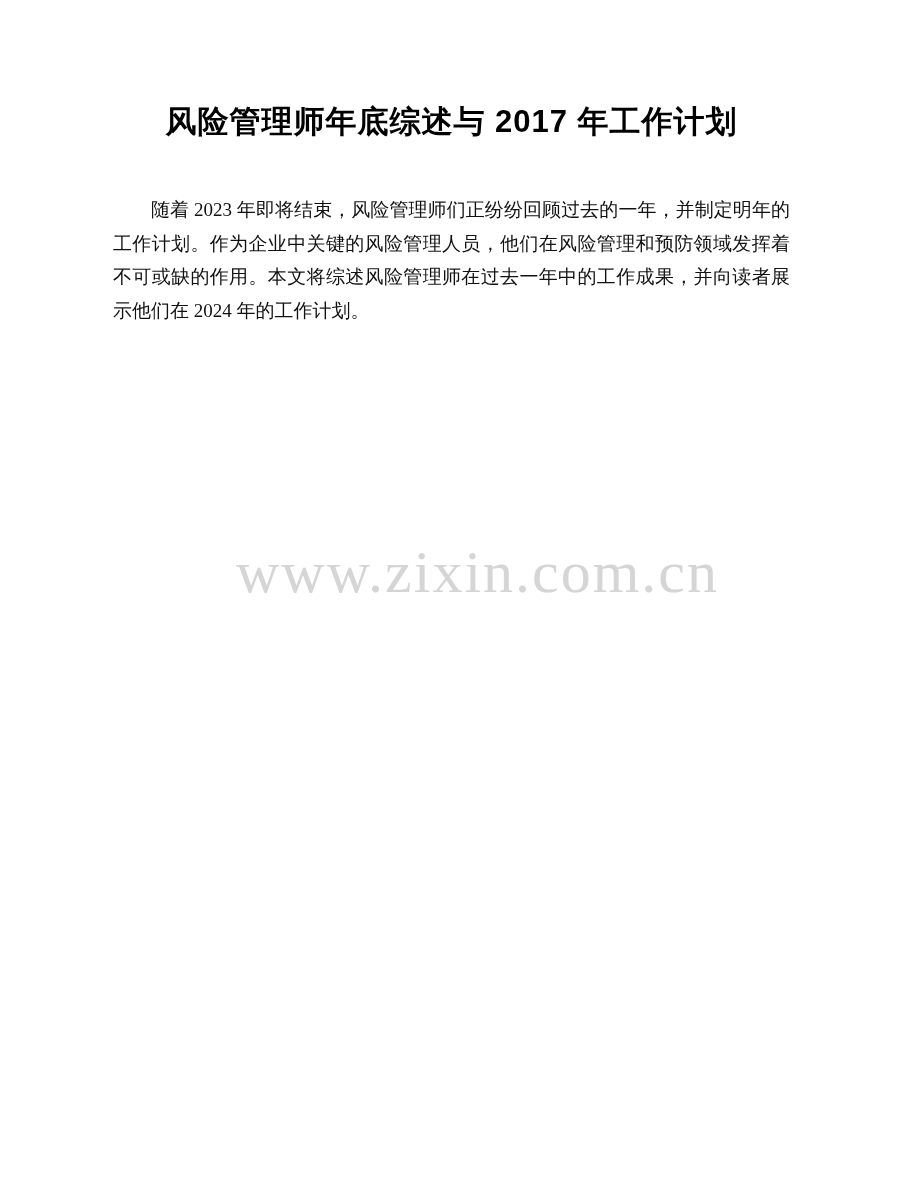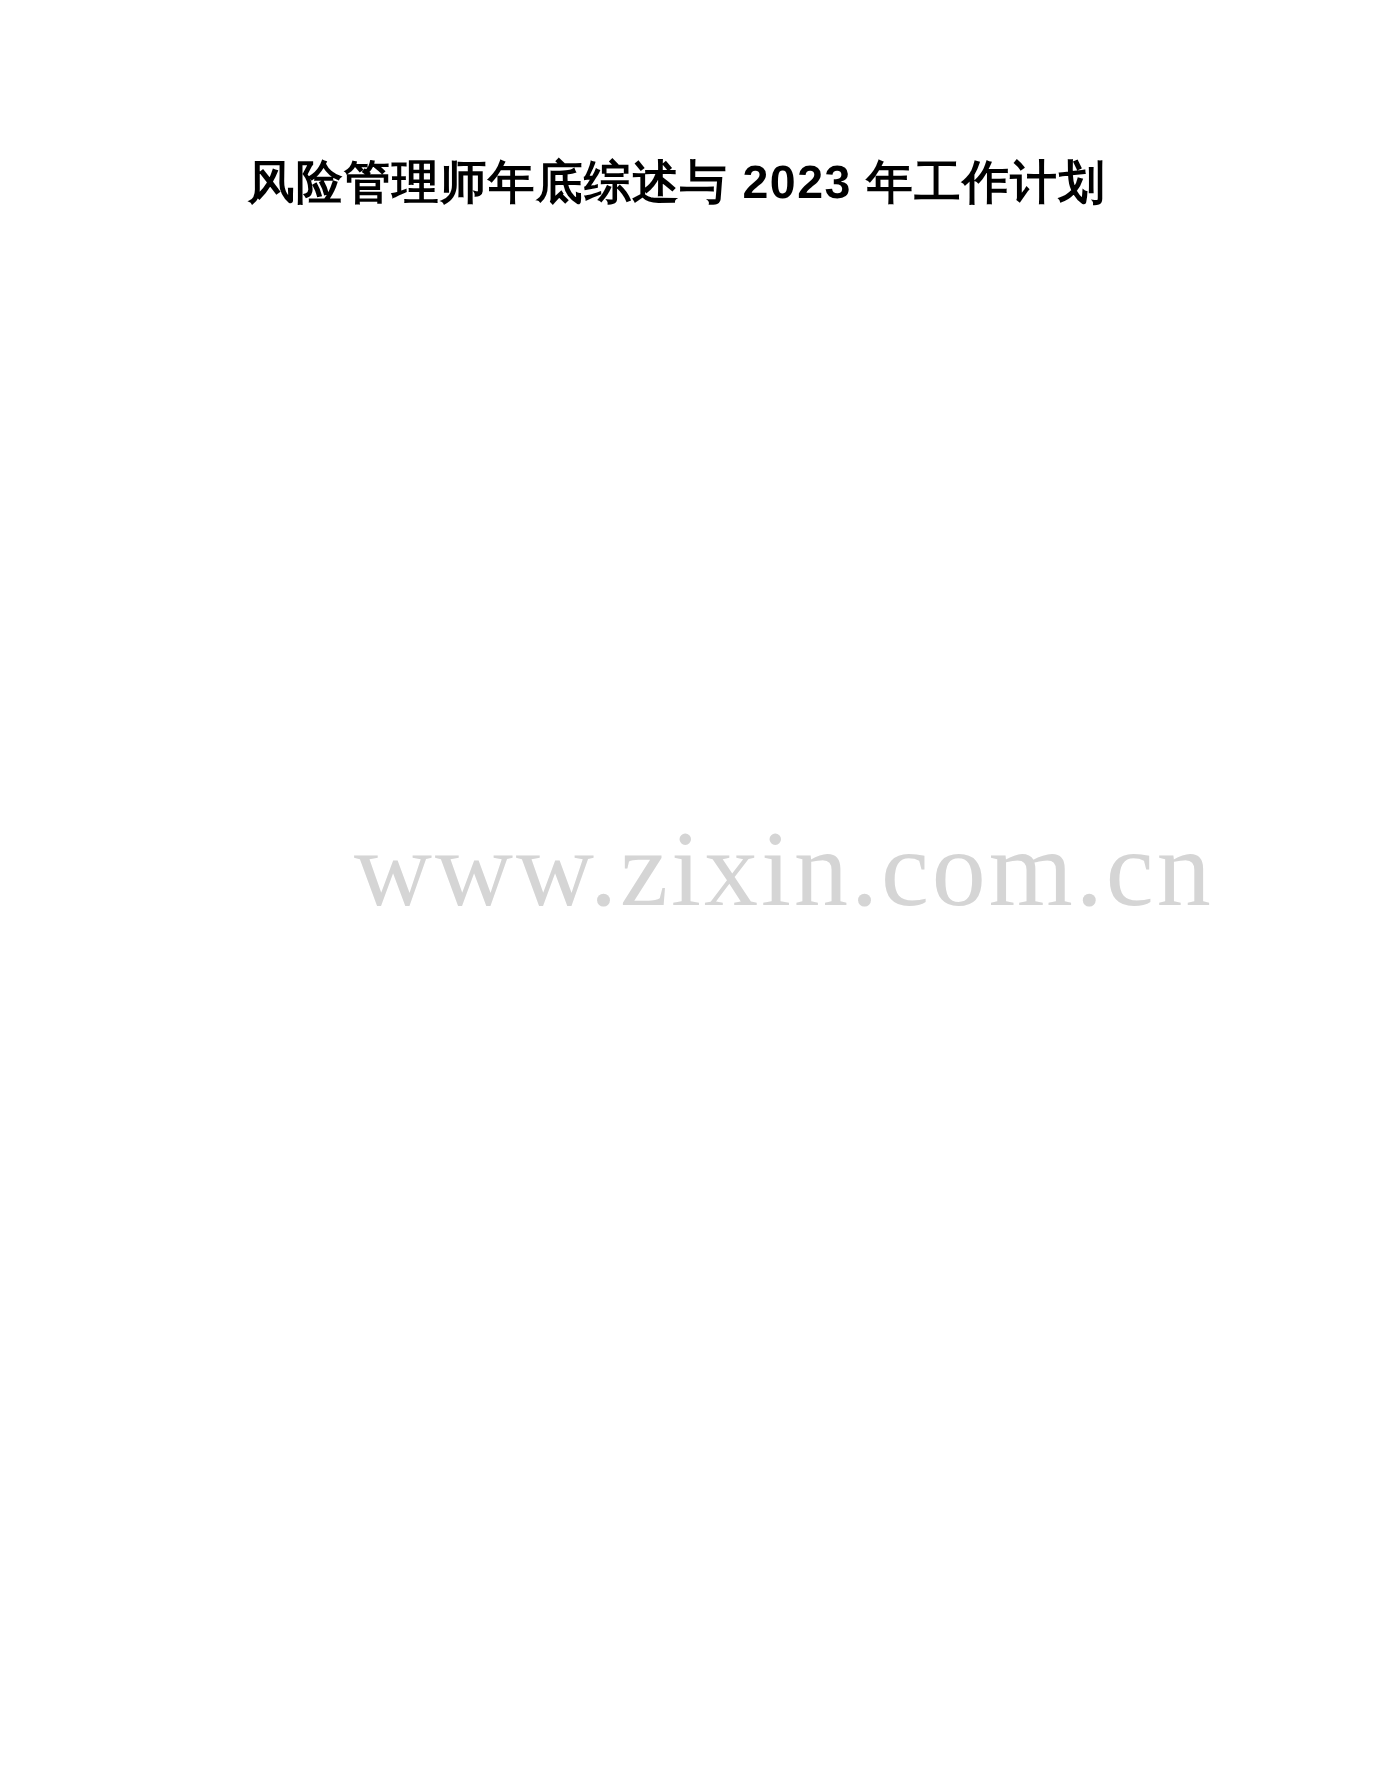--- a/index.html
+++ b/index.html
@@ -14,21 +14,21 @@
     background: #ffffff;
     overflow: hidden;
     font-family: "Liberation Serif", serif;
   }
   .watermark {
     position: absolute;
     left: 236px;
     top: 538px;
     z-index: 0;
     font-family: "Liberation Serif", serif;
-    font-size: 72px;
+    font-size: 60px;
     letter-spacing: 2px;
     color: #d5d5d5;
     white-space: nowrap;
     user-select: none;
   }
   .content {
     position: absolute;
     left: 113px;
     top: 0;
     width: 677px;
@@ -58,22 +58,23 @@
 </style>
 </head>
 <body>
 
 <div class="page">
 
   <div class="watermark">www.zixin.com.cn</div>
 
   <div class="content">
 
-    <h1 class="doc-title">风险管理师年底综述与 2023 年工作计划</h1>
+    <h1 class="doc-title">风险管理师年底综述与 2017 年工作计划</h1>
 
+    <p class="para">随着 2023 年即将结束，风险管理师们正纷纷回顾过去的一年，并制定明年的工作计划。作为企业中关键的风险管理人员，他们在风险管理和预防领域发挥着不可或缺的作用。本文将综述风险管理师在过去一年中的工作成果，并向读者展示他们在 2024 年的工作计划。</p>
 
 
 
 
 
   </div>
 
 </div>
 
 </body></html>

